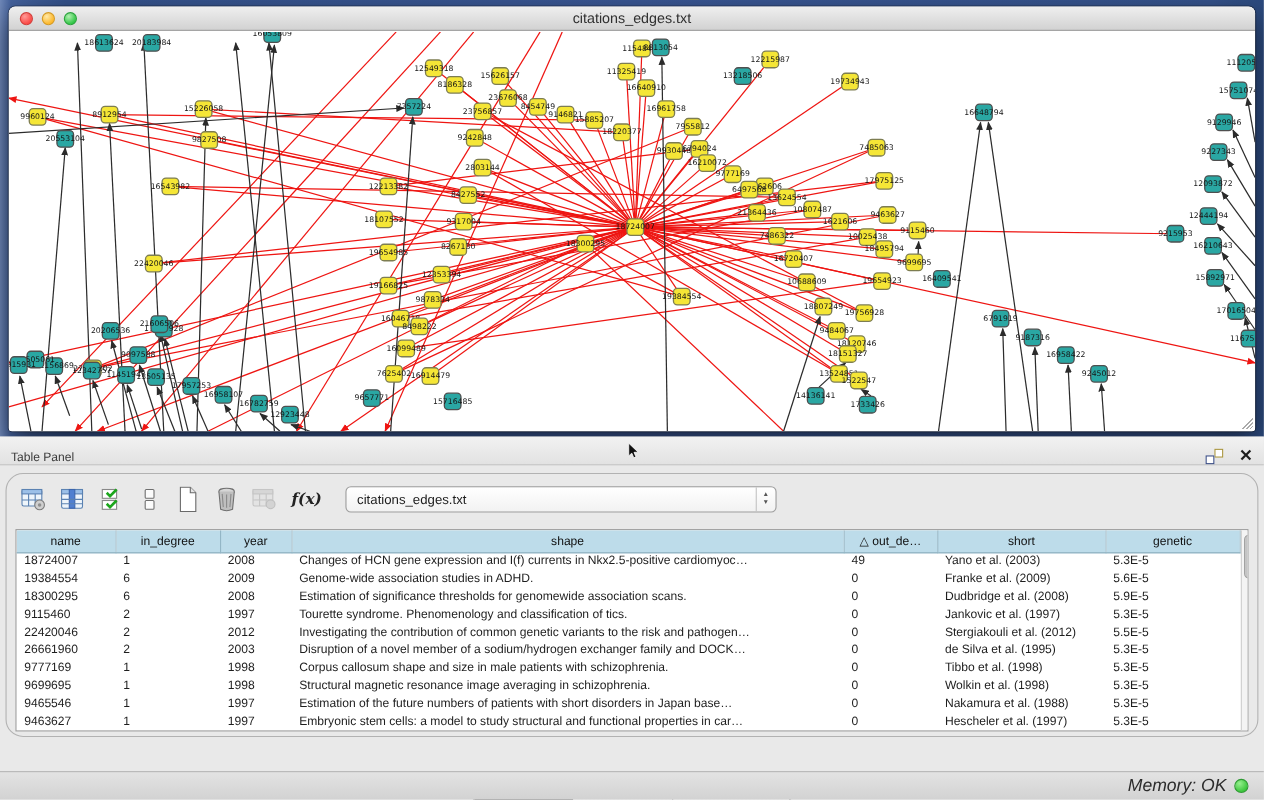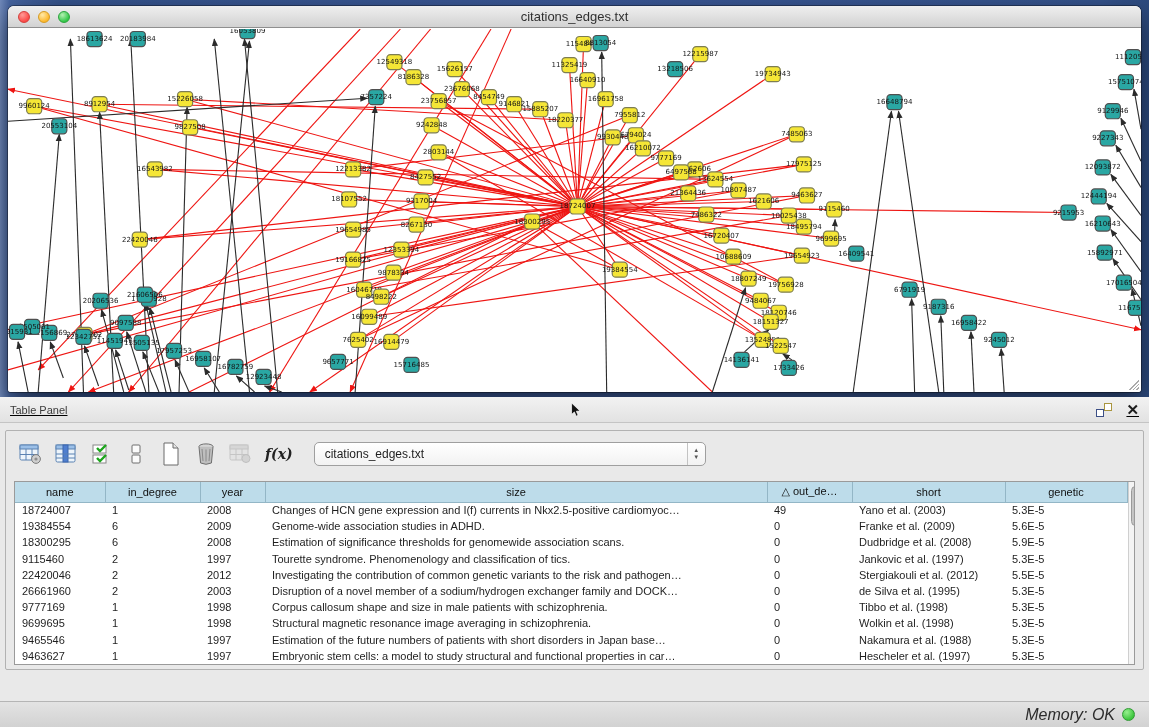--- a/index.html
+++ b/index.html
@@ -49,37 +49,36 @@
   .node-label { font-family:"DejaVu Sans", sans-serif; font-size:7px; fill:#161616; text-anchor:middle; }
   .grip {
     position:absolute; right:2px; bottom:2px; width:12px; height:12px;
     background:
       linear-gradient(135deg, transparent 0 58%, #aaa 58% 64%, transparent 64% 72%, #aaa 72% 78%, transparent 78% 86%, #aaa 86% 92%, transparent 92%);
   }
 
   
   .table-panel { position:absolute; left:0; top:397px; width:1149px; height:304px; background:#e9e9e9; }
   .panel-header {
-    height:26px; display:flex; align-items:center;
+    height:26px; display:flex; align-items:flex-end;
     padding:0 10px;
     background:linear-gradient(#f2f2f2,#e2e2e2);
     border-bottom:1px solid #c4c4c4;
-    text-decoration:underline;
   }
   .panel-title { font-size:11px; color:#3c3c3c; }
   .panel-header .spacer { flex:1; }
   .float-icon { position:relative; width:16px; height:14px; margin-right:14px; cursor:default; }
   .float-icon .sq1 { position:absolute; left:0; bottom:0; width:8px; height:8px; border:1.5px solid #3c4f86; background:#fff; }
   .float-icon .sq2 { position:absolute; right:0; top:0; width:8px; height:8px; border:1.5px solid #a9953f; background:#fff; }
   .close-icon { font-size:15px; font-weight:bold; color:#1c1c1c; line-height:1; cursor:default; }
 
   .panel-body {
     position:absolute; left:5px; right:5px; top:33px; height:240px;
     background:#e9e9e9;
-    border:1px solid #b2b2b2; border-radius:2px;
+    border:1px solid #b2b2b2; border-radius:16px;
   }
   .toolbar { height:46px; display:flex; align-items:center; padding:0 12px; gap:9px; }
   .tbtn { width:26px; height:26px; display:flex; align-items:center; justify-content:center; }
   .tbtn svg { display:block; }
   .fx { font-family:"DejaVu Serif", serif; font-style:italic; font-weight:bold; font-size:14px; color:#222; margin:0 4px 0 2px; }
   .combo {
     width:392px; height:24px; margin-left:8px;
     background:linear-gradient(#ffffff,#f2f2f2);
     border:1px solid #9f9f9f; border-radius:5px;
     display:flex; align-items:center;
@@ -859,21 +858,21 @@
           <col class="c-title">
             <col class="c-out">
             <col class="c-short">
             <col class="c-pr">
         </colgroup>
         <thead>
             <tr id="thr">
               <th>name</th>
               <th>in_degree</th>
               <th>year</th>
-              <th>size</th>
+              <th>shape</th>
               <th>△ out_de…</th>
               <th>short</th>
               <th>genetic</th>
             </tr>
           </thead>
         <tbody id="tbody">
             <tr>
               <td class="cell-name">18724007</td>
               <td class="cell-in_degree">1</td>
               <td class="cell-year">2008</td>

